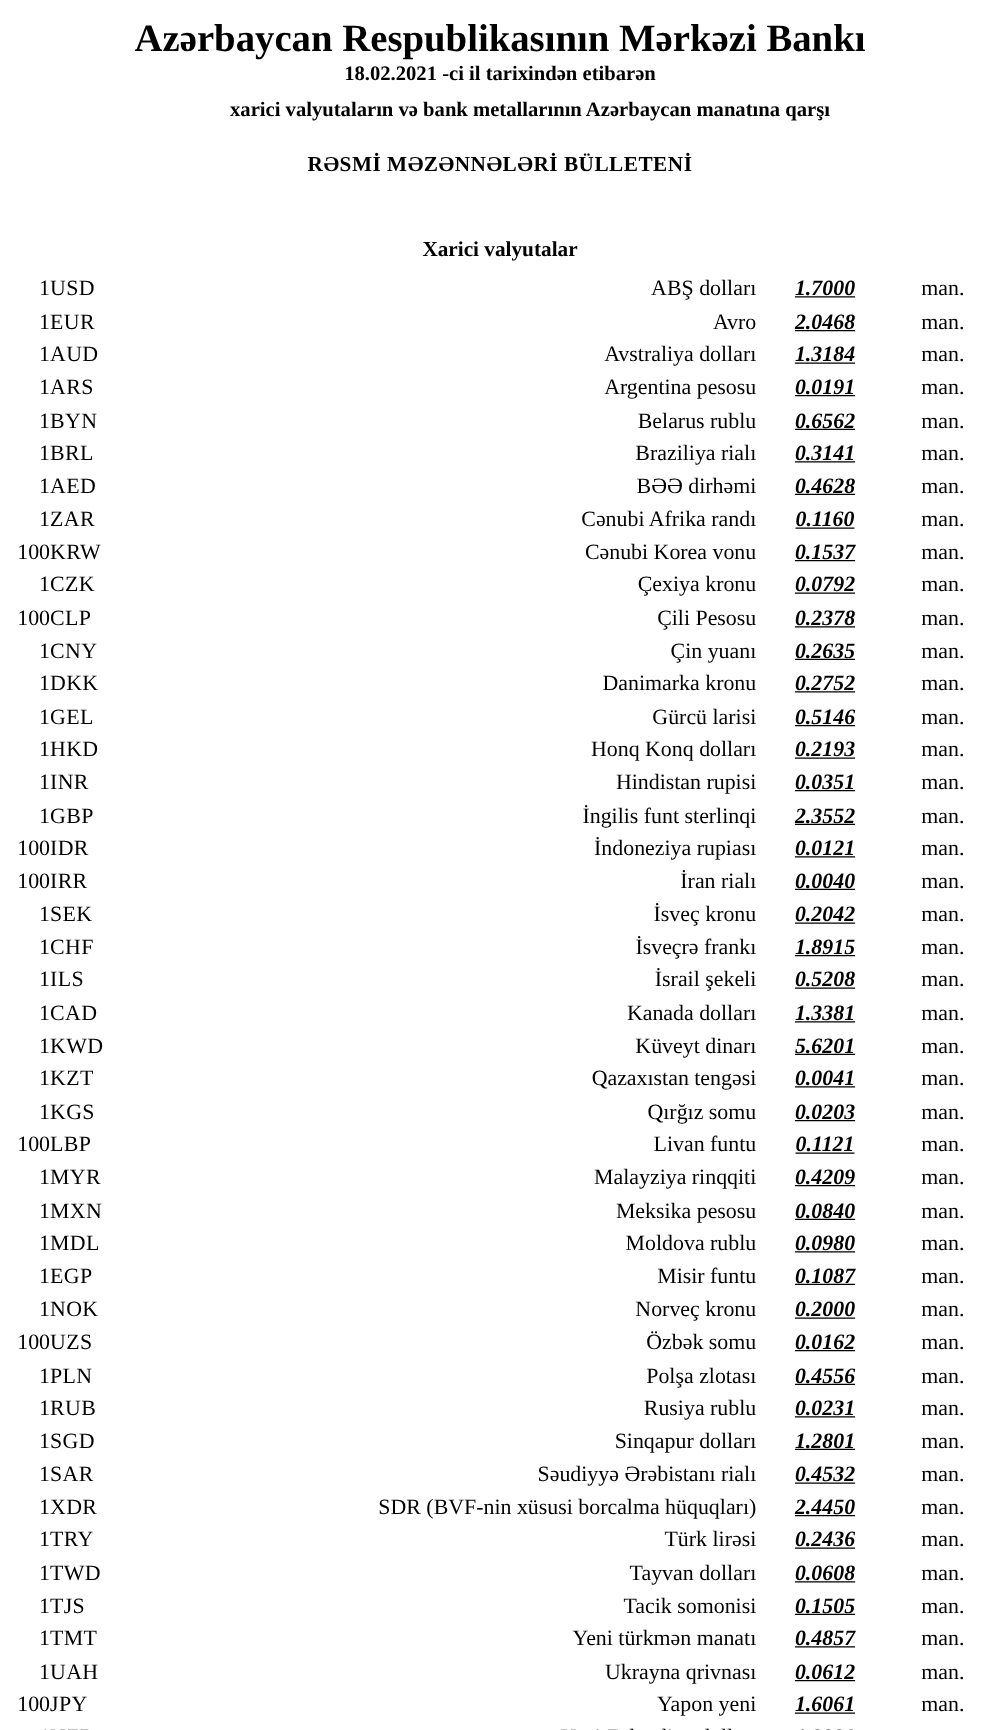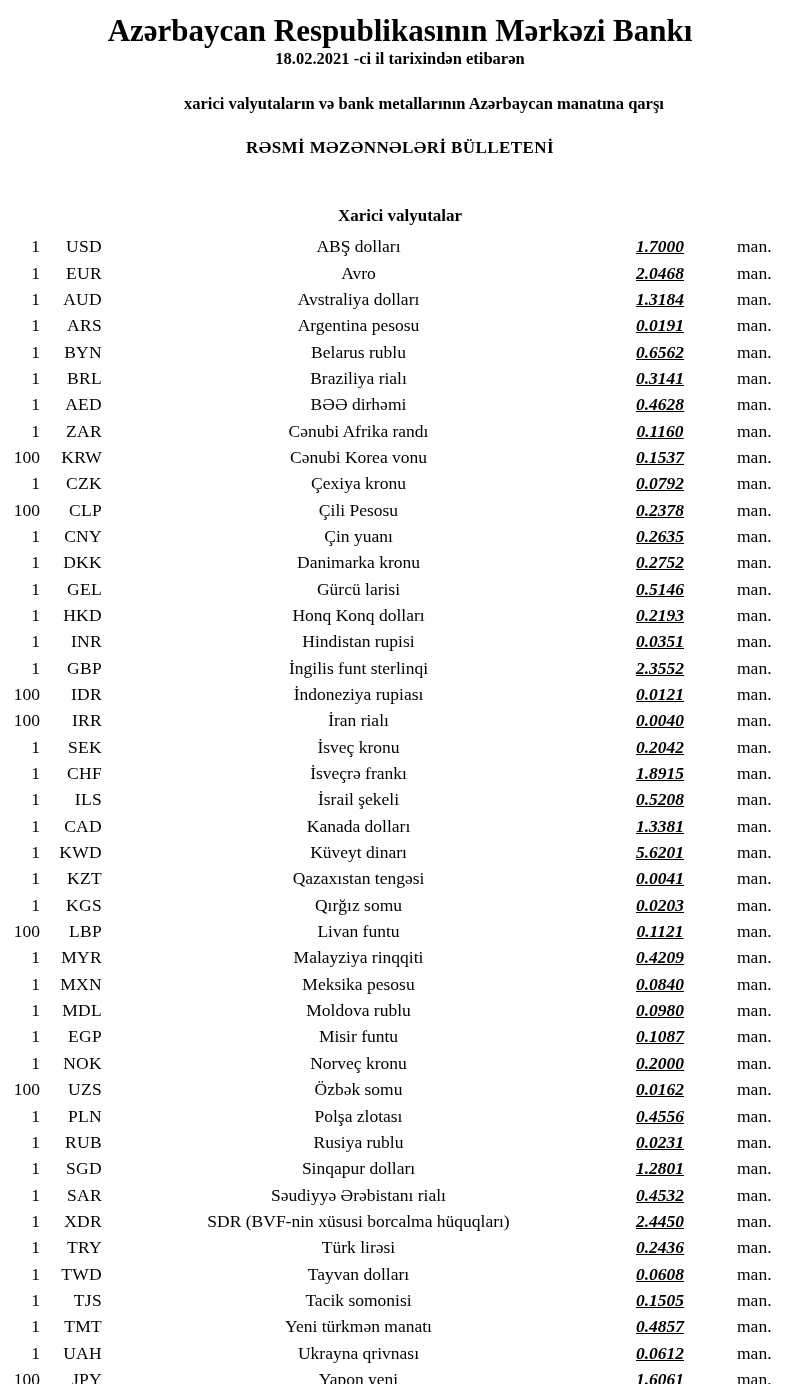--- a/index.html
+++ b/index.html
@@ -19,41 +19,41 @@
     font-weight: bold;
     line-height: 1.2;
   }
   .header-line {
     text-align: center;
     font-weight: bold;
     font-size: 16.5px;
     line-height: 1.2;
   }
   .date-line { margin-top: 0; }
-  .subject-line { margin-top: 25px; padding-left: 48px; }
+  .subject-line { margin-top: 9px; padding-left: 48px; }
   .bulletin-line { margin-top: 24px; font-size: 17px; letter-spacing: 0.4px; }
 
   .section-title {
     margin-top: 48px;
     text-align: center;
     font-weight: bold;
     font-size: 17px;
   }
 
   .rates-table { margin-top: 7px; }
   .row {
     display: flex;
     align-items: baseline;
     height: 26.35px;
     font-size: 17.5px;
     line-height: 26.35px;
   }
   .qty   { width: 40px; text-align: right; flex: 0 0 auto; }
-  .code  { width: 62px; text-align: right; flex: 0 0 auto; letter-spacing: 0.3px; }
-  .name  { flex: 1 1 auto; text-align: center; padding-left: 10px; }
+  .code  { width: 62px; text-align: left; flex: 0 0 auto; letter-spacing: 0.3px; }
+  .name  { flex: 1 1 auto; text-align: right; padding-left: 10px; }
   .rate  { width: 110px; text-align: center; font-weight: bold; font-style: italic; flex: 0 0 auto; text-decoration: underline; }
   .unit  { width: 85px; text-align: left; padding-left: 22px; flex: 0 0 auto; }
 </style>
 </head>
 <body>
 
 <div class="page">
   <div class="page-title">Azərbaycan Respublikasının Mərkəzi Bankı</div>
 
   <div class="header-line date-line">18.02.2021 -ci il tarixindən etibarən</div>

